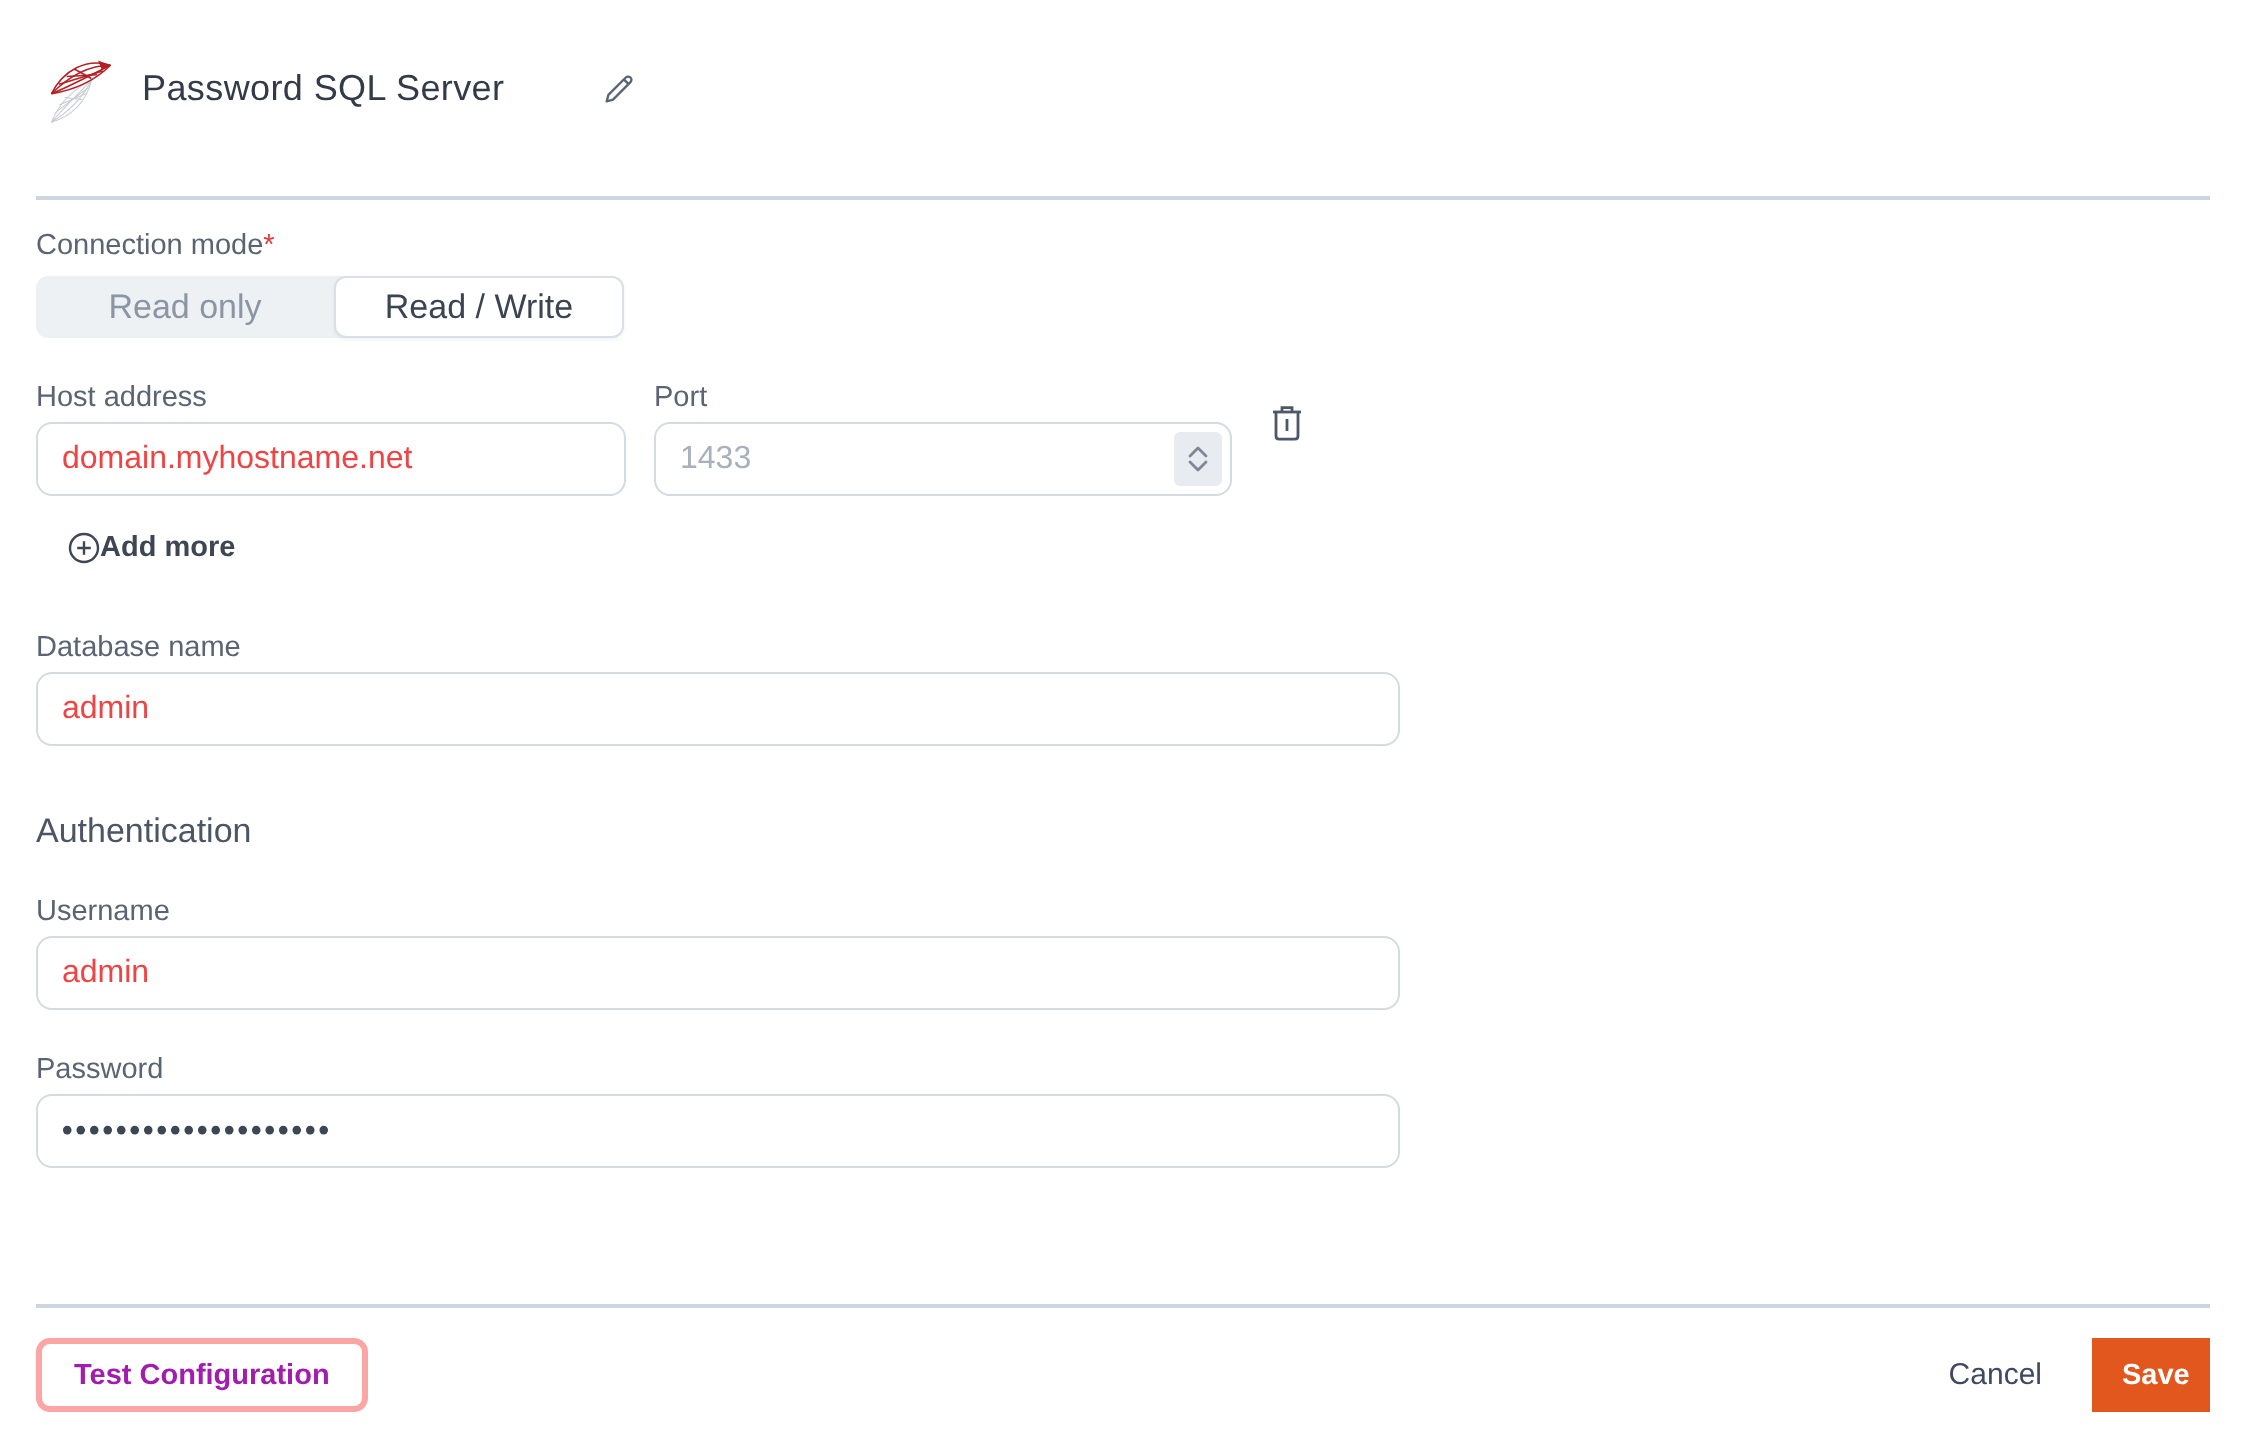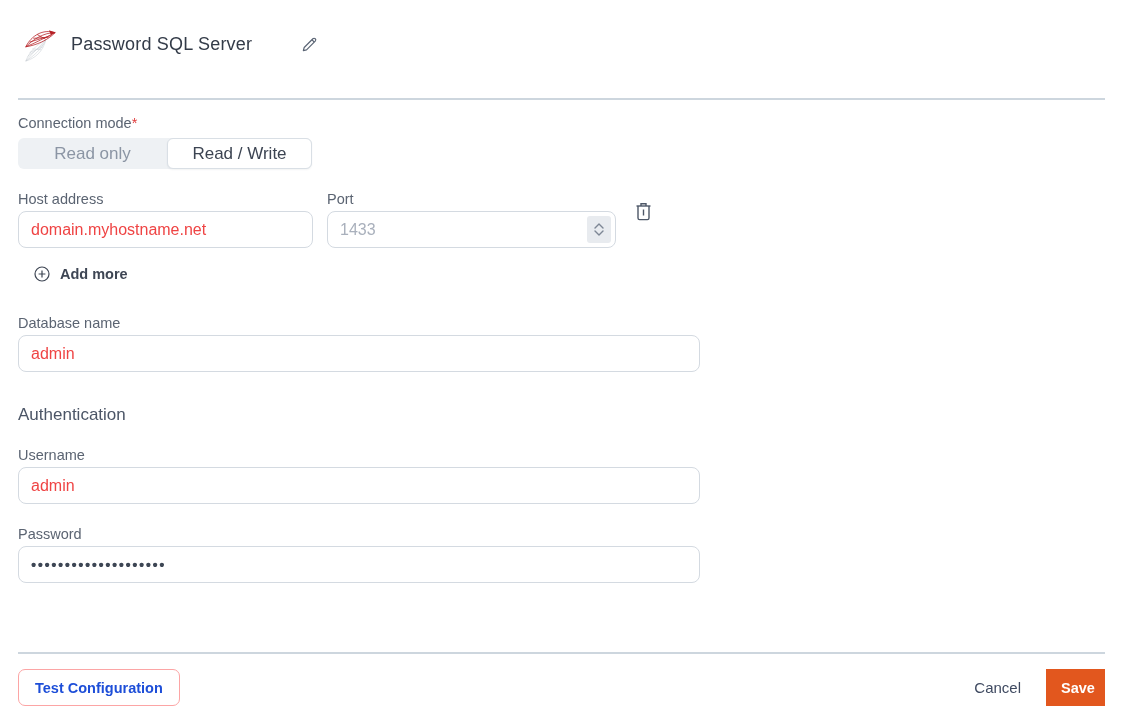--- a/index.html
+++ b/index.html
@@ -100,21 +100,20 @@
     margin: 12px 0 0 17px; padding: 0;
     width: 20px; height: 22px;
   }
 
   .add-more {
     display: inline-flex; align-items: center;
     margin: 18px 0 0 16px;
     background: none; border: none; cursor: pointer;
     font-family: "Liberation Sans", sans-serif;
     font-size: 14.5px; font-weight: 700; color: #3e4654;
-    gap: 10px;
   }
 
   .db-label { margin-top: 28px; }
   .wide { width: 682px; }
 
   .section-heading {
     font-size: 17px;
     color: #4b5566;
     line-height: 22px;
   }
@@ -137,22 +136,22 @@
   }
   .btn {
     height: 37px;
     font-family: "Liberation Sans", sans-serif;
     font-size: 14.5px;
     border-radius: 7px;
     cursor: pointer;
   }
   .btn-secondary {
     background: #fff;
-    border: 1px solid #fca5a5;
-    color: #1d4ed8;
+    border: 3px solid #fca5a5;
+    color: #a21caf;
     font-weight: 700;
     padding: 0 16px;
     text-align: right;
   }
   .spacer { flex: 1; }
   .btn-link {
     background: none; border: none;
     color: #3f4a61;
     font-size: 15px;
     cursor: pointer;

